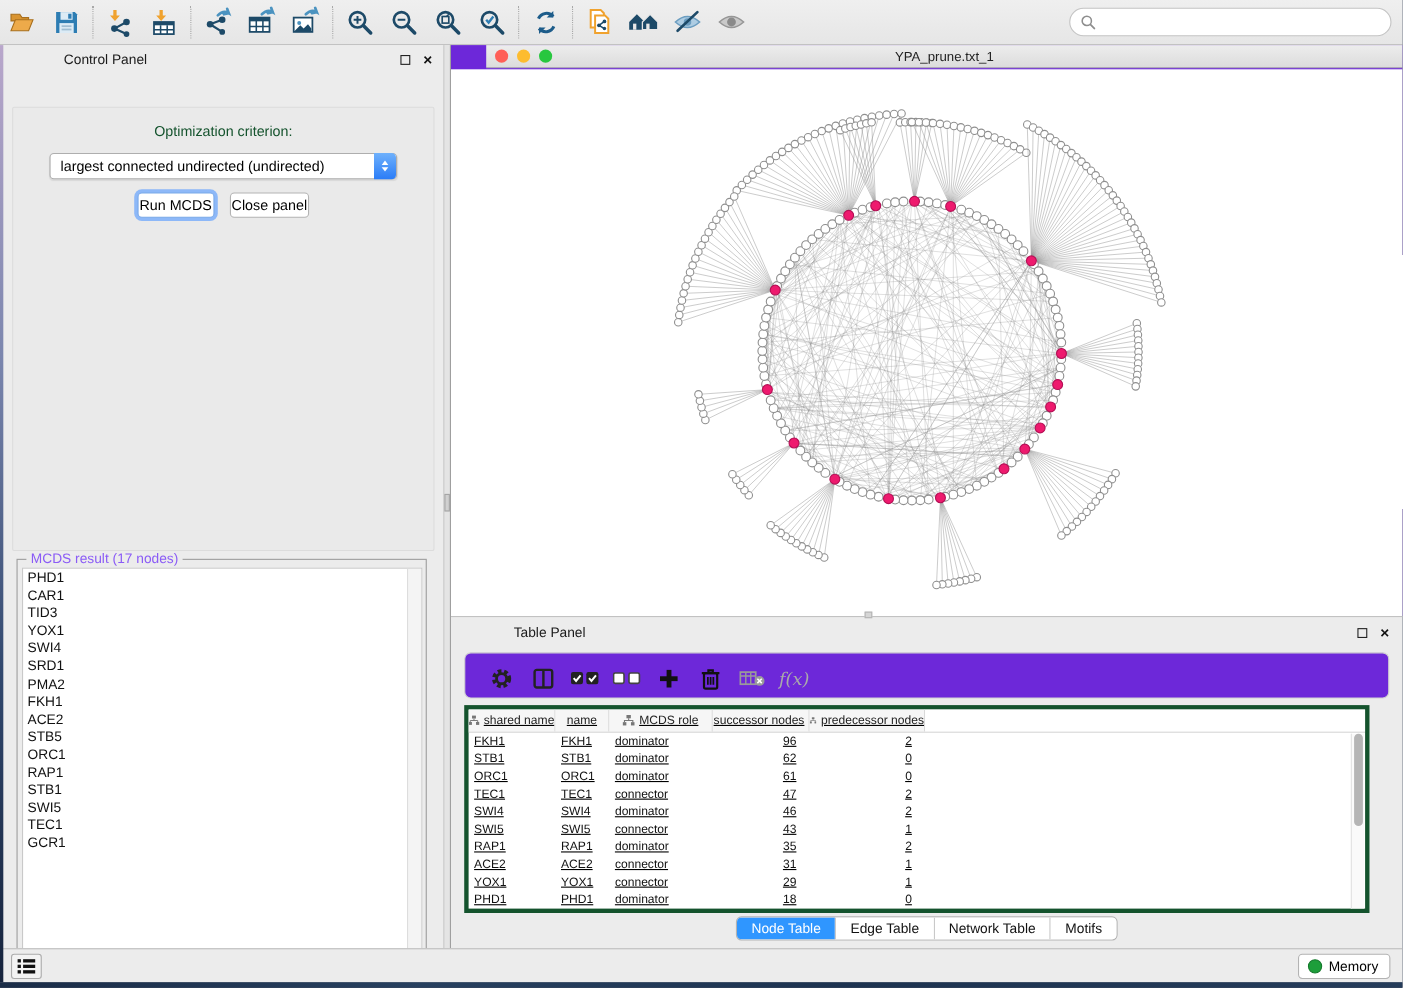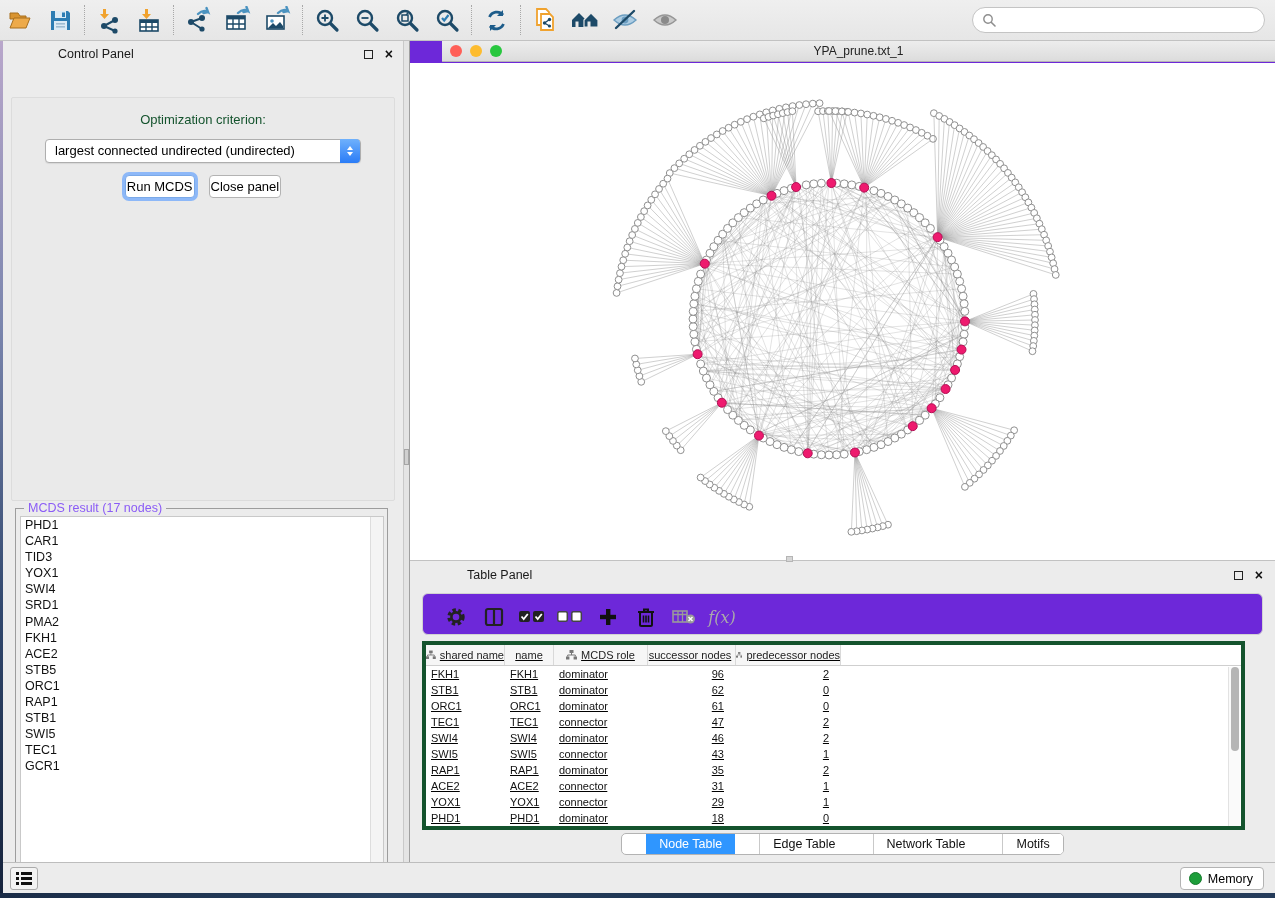--- a/index.html
+++ b/index.html
@@ -74,21 +74,21 @@
   .thcell.nohdr { background:#fff; border-right:none; }
   .chev { width:6px; height:6px; border-right:1.5px solid #555; border-bottom:1.5px solid #555; transform:rotate(45deg); margin-left:2px; margin-top:-3px; }
   .trow { display:grid; grid-template-columns:79px 49px 94px 88px 105px 1fr; height:16px; }
   .tcell { font-size:11px; color:#111; line-height:16px; white-space:nowrap; overflow:hidden; }
   .tcell.txt { padding-left:5px; }
   .tcell.num { text-align:right; padding-right:12px; }
   #table-scroll { position:absolute; right:1px; top:22px; width:12px; height:165px; background:#fafafa; border-left:1px solid #e2e2e2; }
   #table-thumb { position:absolute; left:2px; top:0px; width:8px; height:84px; background:#b5b5b5; border-radius:4px; }
 
   #tp-tabs-row { position:absolute; left:0; width:865px; top:272px; text-align:center; }
-  #tp-tabs-row .segtab { font-size:12.5px; padding:3px 13px;margin-left:24px; }
+  #tp-tabs-row .segtab { font-size:12.5px; padding:3px 13px; }
 
   
   #status-bar { position:absolute; left:0; top:862px; width:1275px; height:31px; background:#ececec; border-top:1px solid #bdbdbd; }
   #burger-btn { position:absolute; left:10px; top:4px; width:28px; height:23px; background:#f3f3f3; border:1px solid #ababab; border-radius:3px; display:flex; align-items:center; justify-content:center; cursor:pointer; }
   #memory-btn { position:absolute; right:11px; top:4px; height:23px; background:#fff; border:1px solid #b3b3b3; border-radius:4px; display:flex; align-items:center; padding:0 10px 0 8px; gap:6px; font-size:12.5px; cursor:pointer; }
   #memory-dot { width:13px; height:13px; border-radius:50%; background:#1d9e3a; border:1px solid #157a2c; }
   .burger-lines { display:flex; flex-direction:column; gap:2.5px; }
   .burger-lines .row { display:flex; align-items:center; gap:2px; }
   .burger-lines .dot { width:2.5px; height:2.5px; background:#111; }
   .burger-lines .bar { width:11px; height:2.5px; background:#111; }

